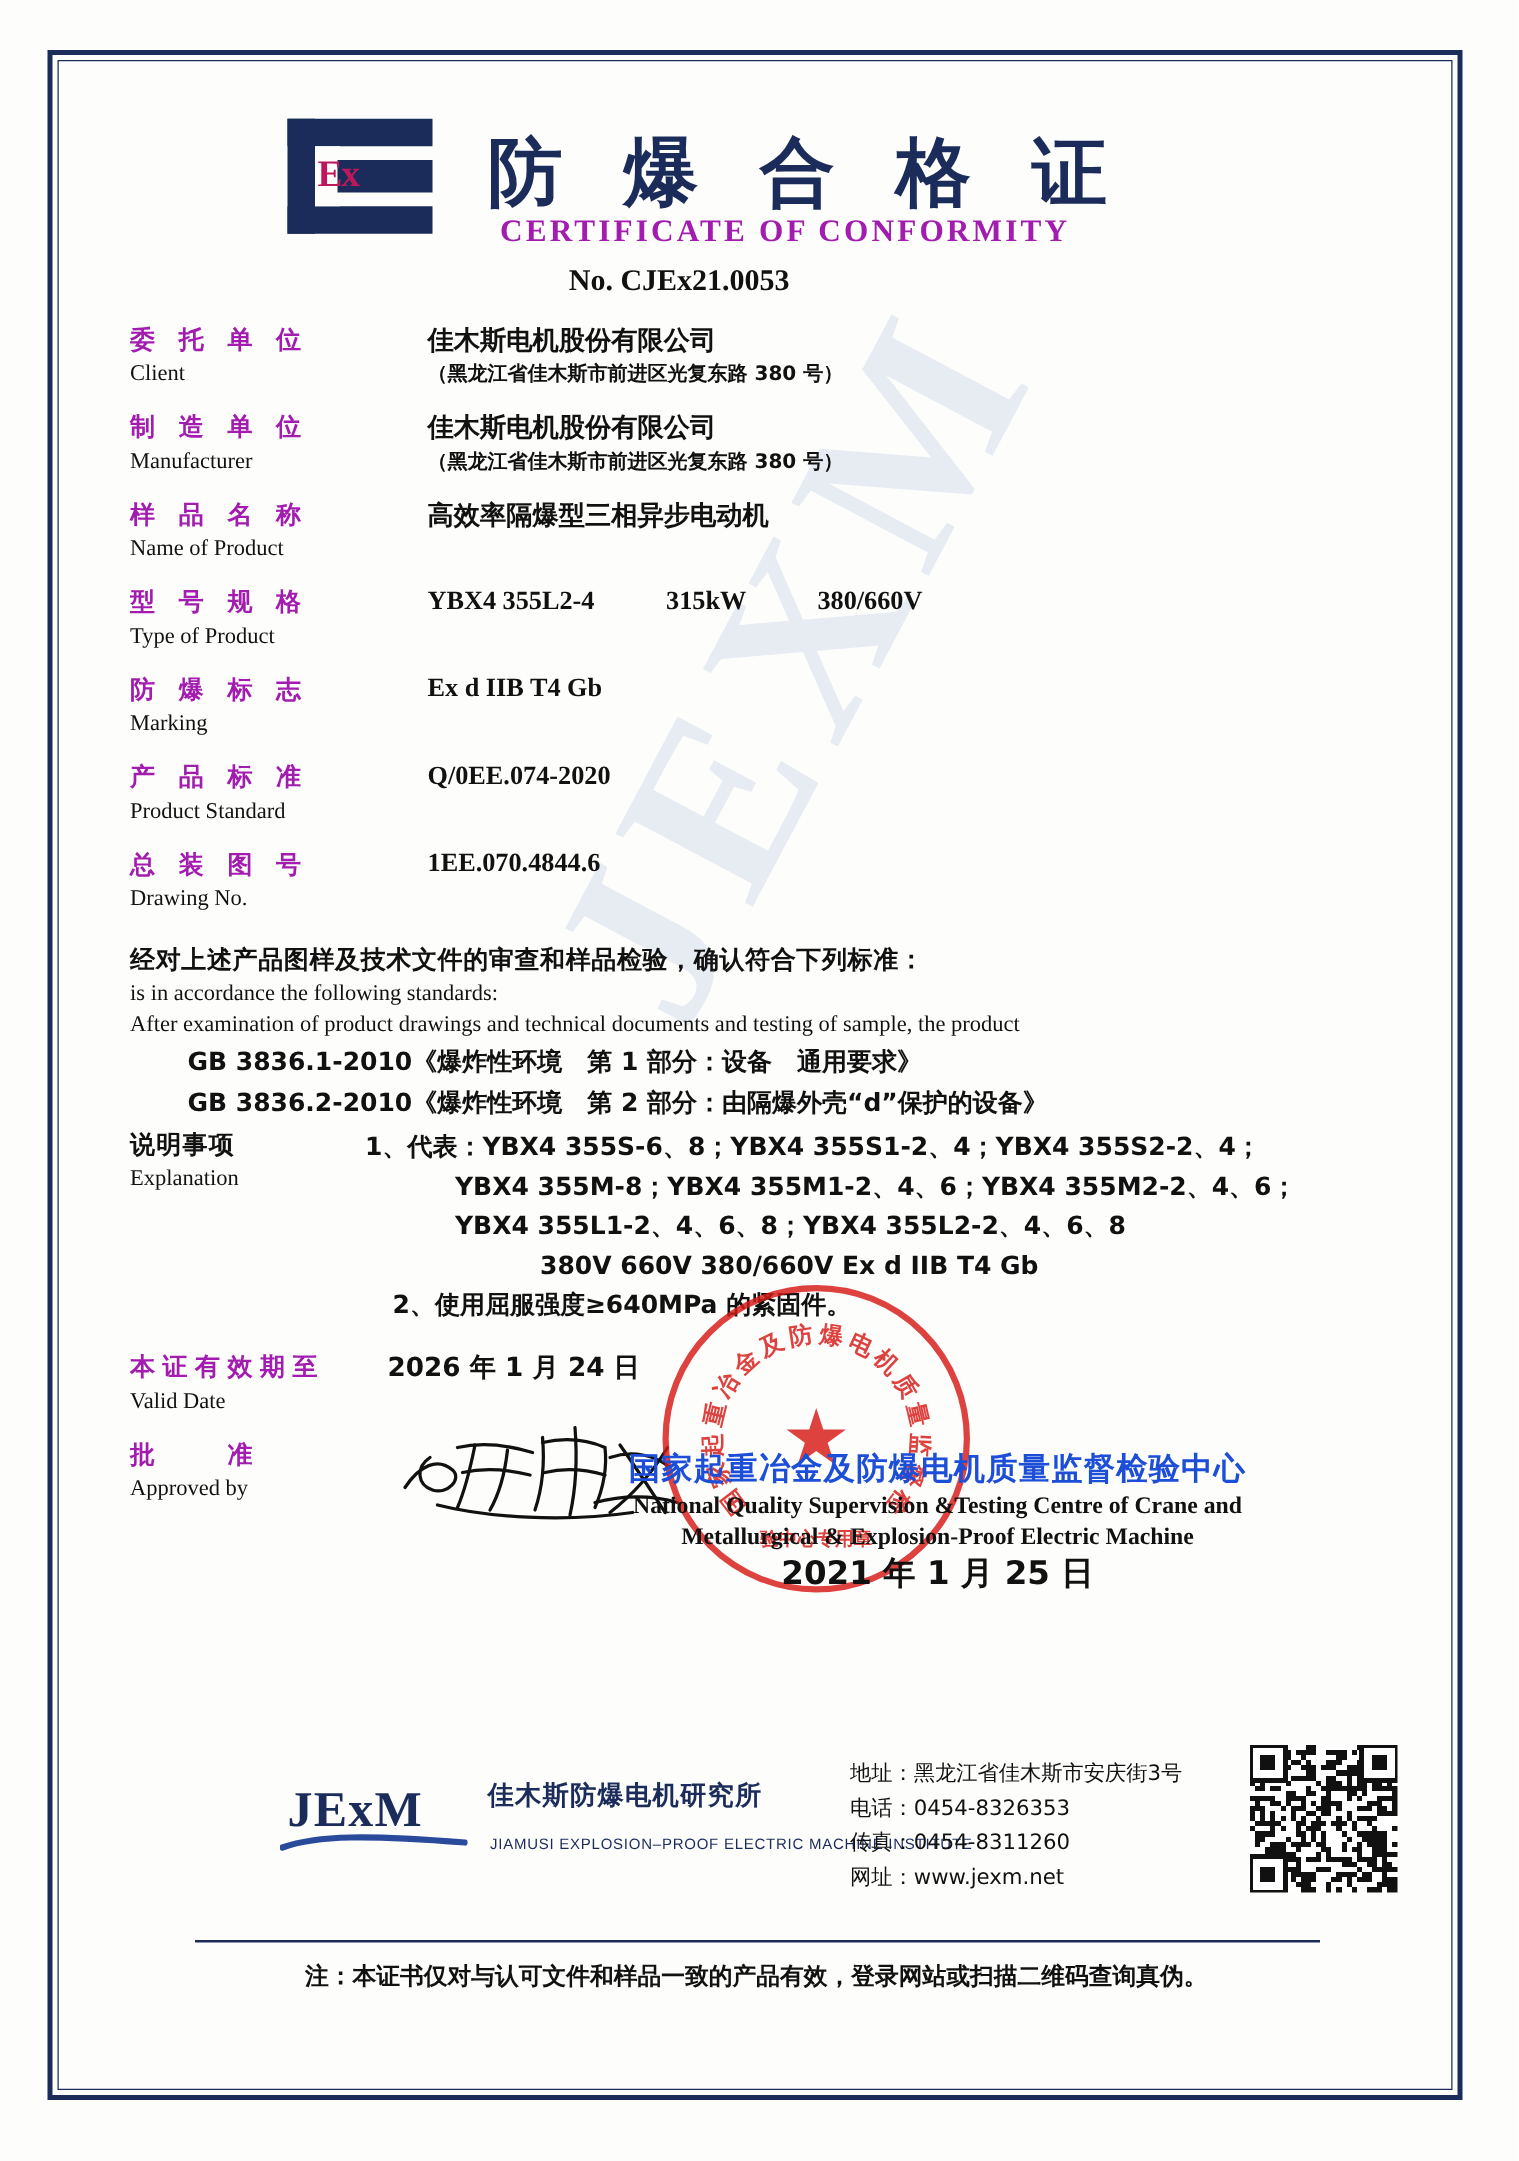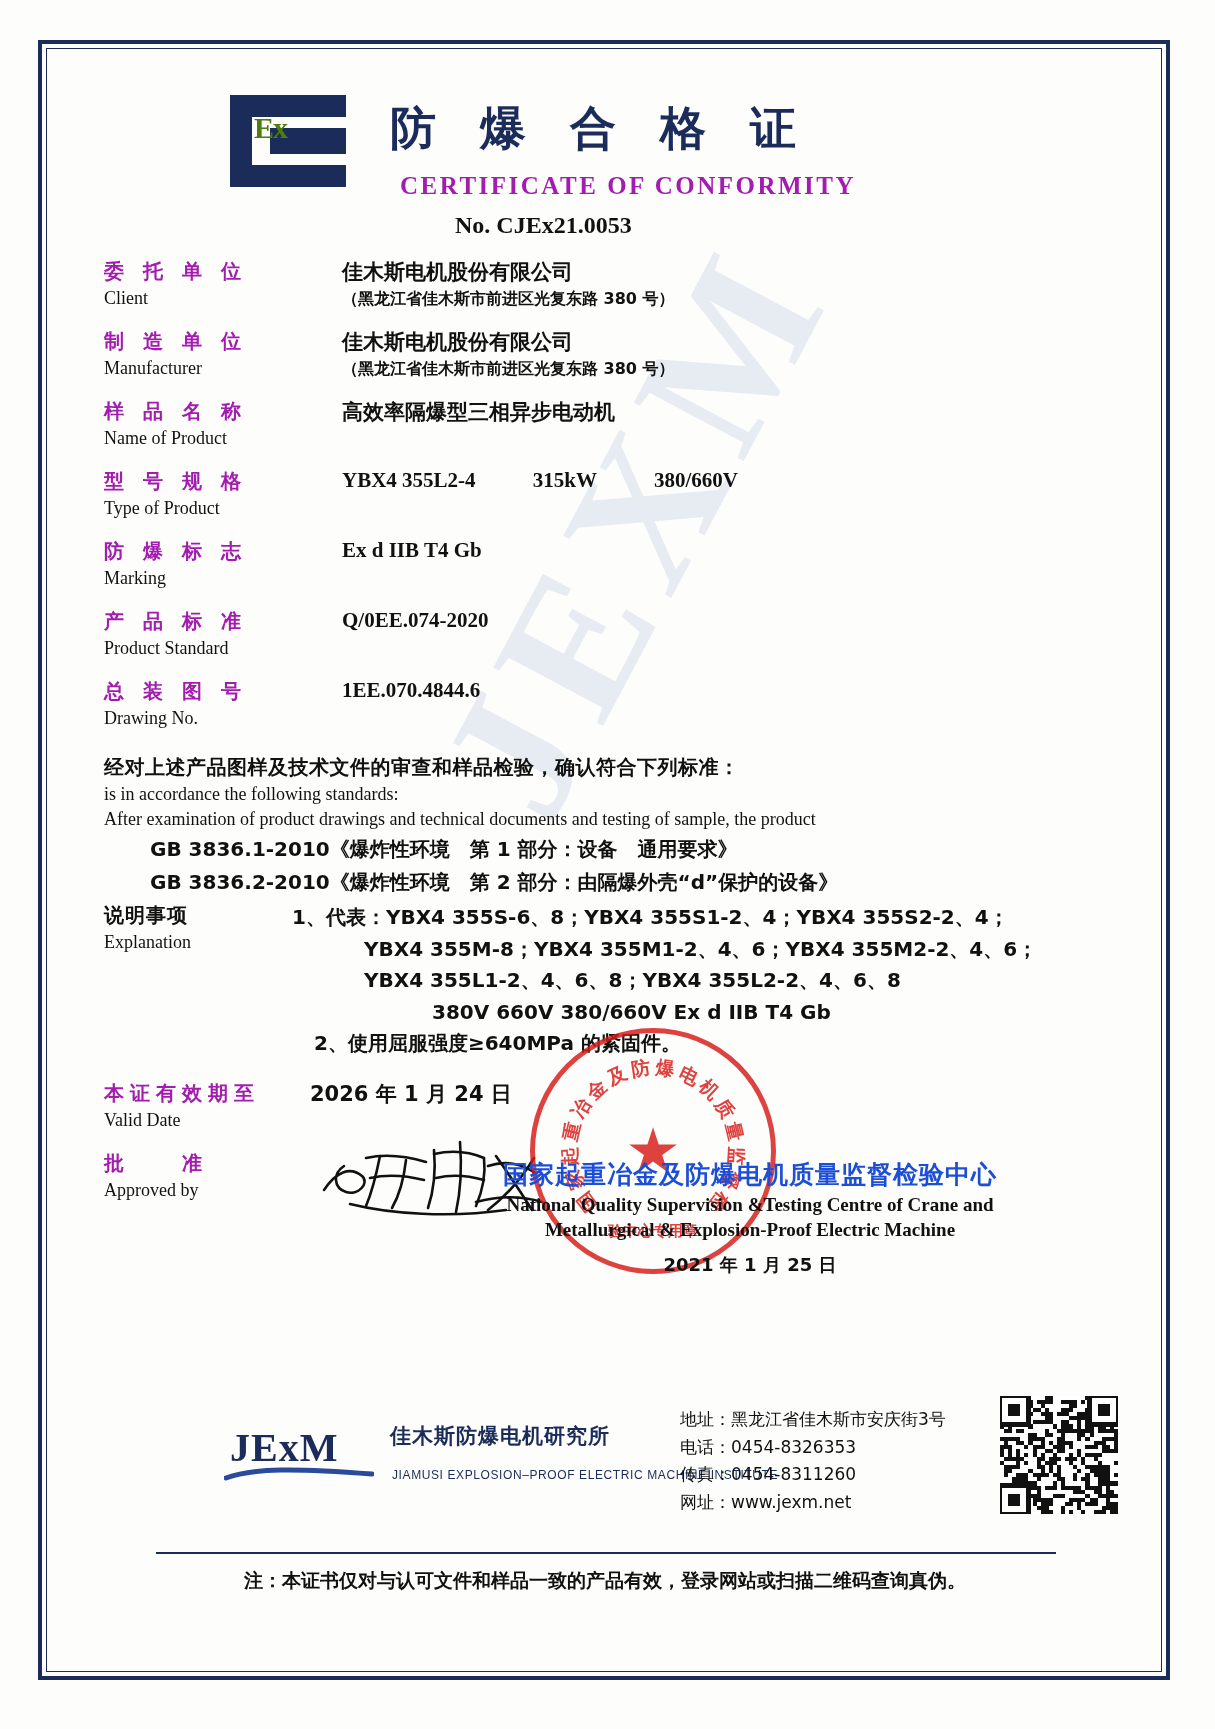--- a/index.html
+++ b/index.html
@@ -59,41 +59,41 @@
     position: absolute;
     background: #1b2c5a;
   }
   .ex-logo .b-top { left: 0; top: 0; width: 116px; height: 22px; }
   .ex-logo .b-bottom { left: 0; top: 70px; width: 116px; height: 22px; }
   .ex-logo .b-left { left: 0; top: 0; width: 22px; height: 92px; }
   .ex-logo .b-mid { left: 40px; top: 33px; width: 76px; height: 26px; }
   .ex-logo .ex-text {
     position: absolute;
     left: 24px;
-    top: 16px;
+    top: 28px;
     font-size: 30px;
     font-weight: bold;
-    color: #4d7c0f;
+    color: #be185d;
     font-family: "Liberation Serif", serif;
     letter-spacing: -1px;
     z-index: 3;
   }
   .ex-logo .notch {
     position: absolute;
     left: 22px;
     top: 22px;
     width: 20px;
     height: 48px;
     background: #fdfdfb;
   }
   .title-cn {
     position: absolute;
     left: 330px;
     top: 38px;
-    font-size: 46px;
+    font-size: 60px;
     font-weight: bold;
     letter-spacing: 14px;
     color: #1b2c5a;
     font-family: "DejaVu Sans", sans-serif;
   }
   .title-en {
     position: absolute;
     left: 340px;
     top: 112px;
     font-size: 25px;
@@ -317,25 +317,24 @@
     letter-spacing: 1px;
   }
   .org-en1, .org-en2 {
     font-size: 19px;
     font-weight: bold;
     color: #111;
     font-family: "Liberation Serif", serif;
     margin-top: 3px;
   }
   .org-date {
-    font-size: 18px;
-    font-weight: bold;
-    color: #111;
-    font-family: "DejaVu Sans", sans-serif;
-    margin-top: 12px;
+    font-size: 26px;
+    font-weight: bold;
+    color: #111;
+    font-family: "DejaVu Sans", sans-serif;
   }
 
   
   .footer {
     position: absolute;
     left: 0;
     top: 1332px;
     width: 1090px;
     height: 160px;
   }

